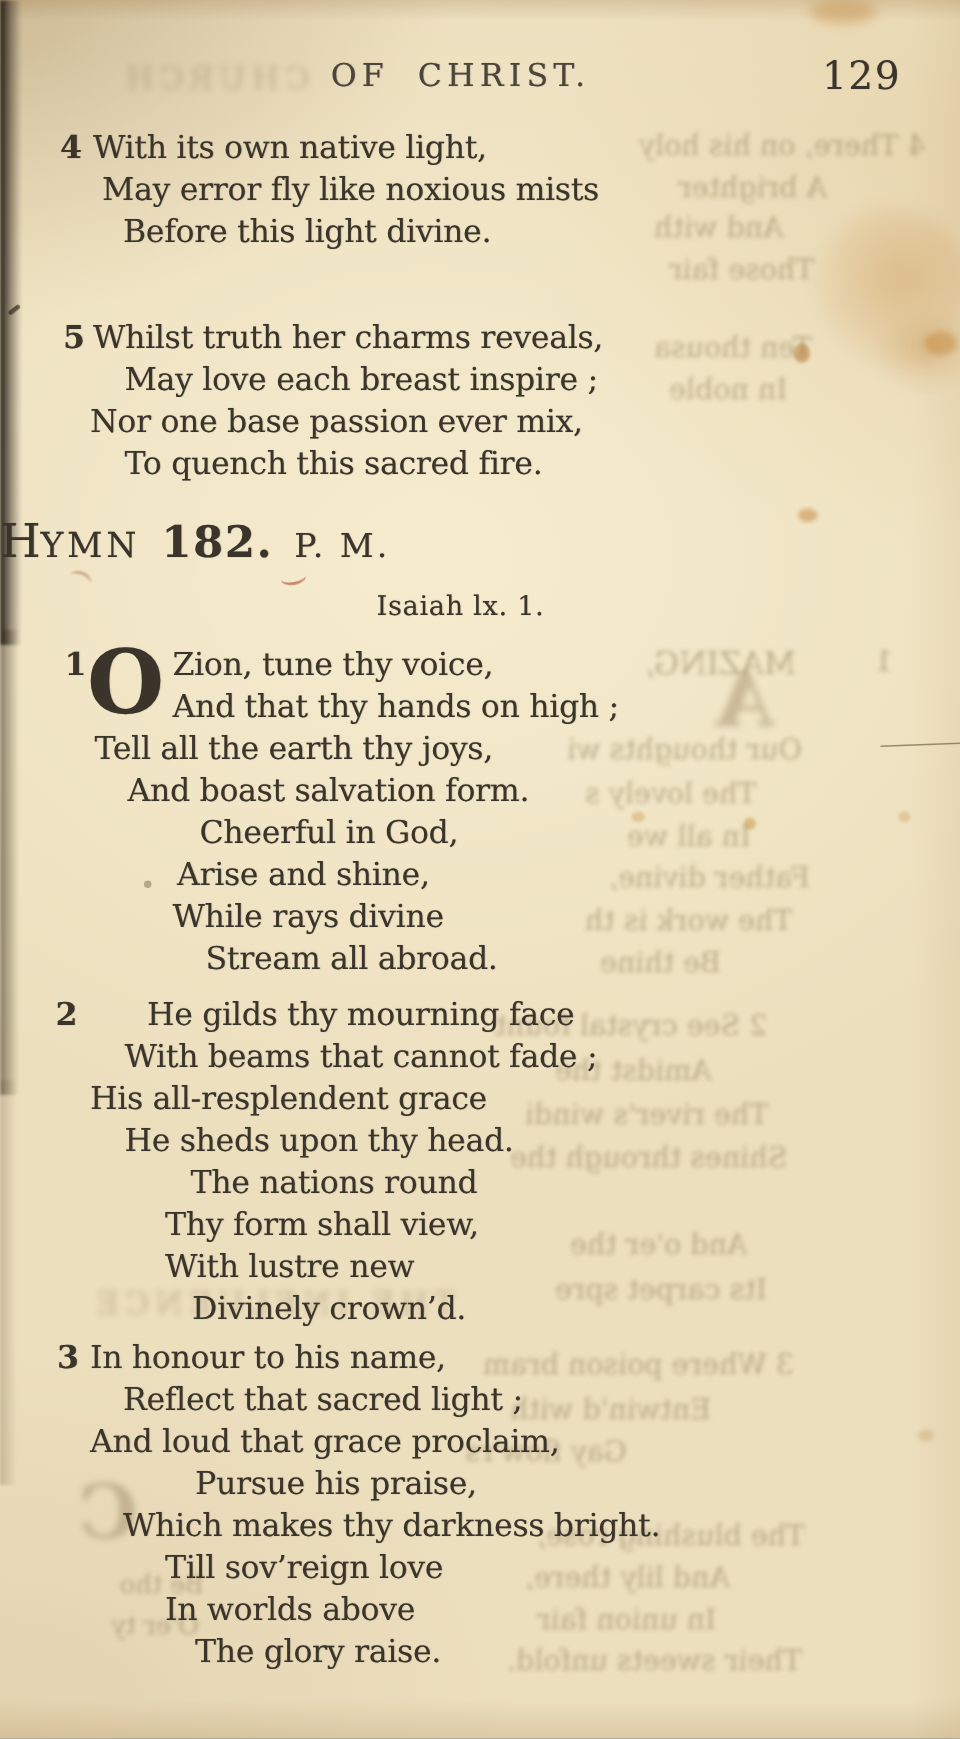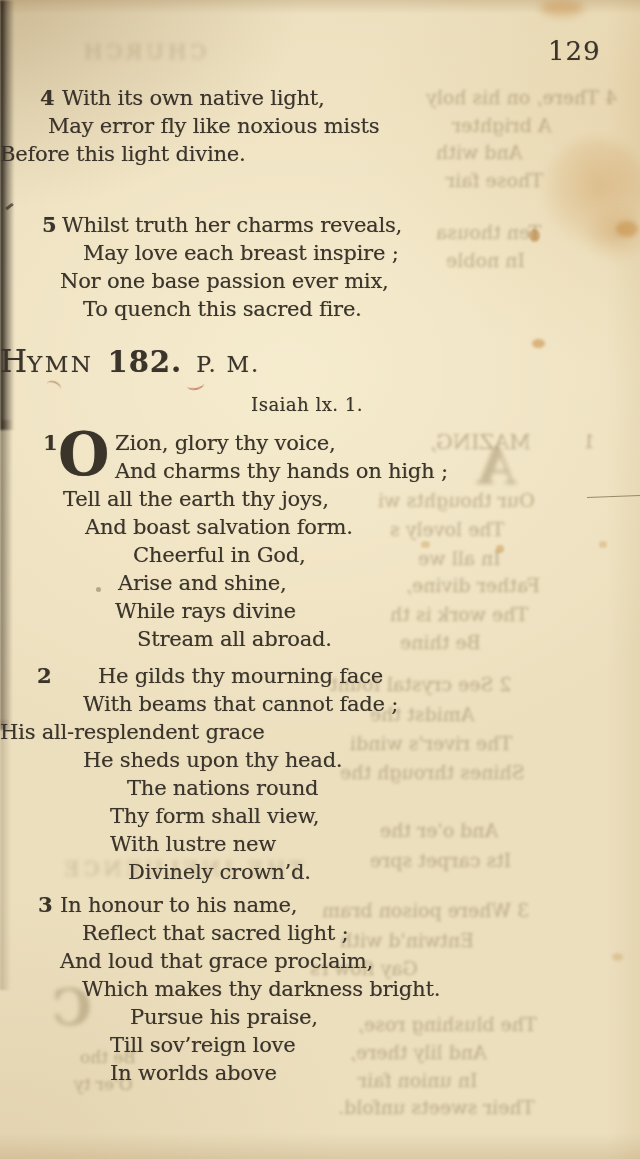--- a/index.html
+++ b/index.html
@@ -124,74 +124,76 @@
   <div class="scratch"></div>
 
   <div class="gutter">
     <div class="seg1"></div>
       <div class="seg2"></div>
       <div class="seg3"></div>
   </div>
 
   <div class="content">
 
+    <div class="running-head">OF CHRIST.</div>
     <div class="page-num">129</div>
 
     <section class="stanza" style="top:84px">
       <span class="vnum" style="left:40px">4</span>
       <div class="line" style="margin-left:62px">With its own native light,</div>
-      <div class="line" style="margin-left:48px">May error fly like noxious mists</div>
-      <div class="line" style="">Before this light divine.</div>
+      <div class="line" style="margin-left:68px">May error fly like noxious mists</div>
+      <div class="line" style="margin-left:82px">Before this light divine.</div>
     </section>
 
     <section class="stanza" style="top:211px">
       <span class="vnum" style="left:42px">5</span>
       <div class="line" style="margin-left:62px">Whilst truth her charms reveals,</div>
       <div class="line" style="margin-left:83px">May love each breast inspire ;</div>
       <div class="line" style="margin-left:60px">Nor one base passion ever mix,</div>
       <div class="line" style="margin-left:83px">To quench this sacred fire.</div>
     </section>
 
     <div class="hymn-title">
       <span class="t-h">H</span><span class="t-ymn">YMN</span>
       <span class="t-num">182.</span>
       <span class="t-meter">P. M.</span>
     </div>
     <div class="scripture">Isaiah lx. 1.</div>
 
     <section class="stanza" style="top:429px">
       <span class="vnum" style="left:43px">1</span>
       <span class="dropcap">O</span>
-      <div class="line" style="margin-left:115px">Zion, glory thy voice,</div>
-      <div class="line" style="margin-left:115px">And charms thy hands on high ;</div>
+      <div class="line" style="margin-left:115px">Zion, tune thy voice,</div>
+      <div class="line" style="margin-left:115px">And that thy hands on high ;</div>
       <div class="line" style="margin-left:63px">Tell all the earth thy joys,</div>
       <div class="line" style="margin-left:85px">And boast salvation form.</div>
       <div class="line" style="margin-left:133px">Cheerful in God,</div>
       <div class="line" style="margin-left:118px">Arise and shine,</div>
       <div class="line" style="margin-left:115px">While rays divine</div>
       <div class="line" style="margin-left:137px">Stream all abroad.</div>
     </section>
 
     <section class="stanza" style="top:662px">
       <span class="vnum" style="left:37px">2</span>
       <div class="line" style="margin-left:98px">He gilds thy mourning face</div>
       <div class="line" style="margin-left:83px">With beams that cannot fade ;</div>
-      <div class="line" style="">His all-resplendent grace</div>
+      <div class="line" style="margin-left:60px">His all-resplendent grace</div>
       <div class="line" style="margin-left:83px">He sheds upon thy head.</div>
       <div class="line" style="margin-left:127px">The nations round</div>
       <div class="line" style="margin-left:110px">Thy form shall view,</div>
       <div class="line" style="margin-left:110px">With lustre new</div>
       <div class="line" style="margin-left:128px">Divinely crown’d.</div>
     </section>
 
     <section class="stanza" style="top:891px">
       <span class="vnum" style="left:38px">3</span>
       <div class="line" style="margin-left:60px">In honour to his name,</div>
       <div class="line" style="margin-left:82px">Reflect that sacred light ;</div>
       <div class="line" style="margin-left:60px">And loud that grace proclaim,</div>
+      <div class="line" style="margin-left:130px">Pursue his praise,</div>
       <div class="line" style="margin-left:82px">Which makes thy darkness bright.</div>
-      <div class="line" style="margin-left:130px">Pursue his praise,</div>
       <div class="line" style="margin-left:110px">Till sov’reign love</div>
       <div class="line" style="margin-left:110px">In worlds above</div>
+      <div class="line" style="margin-left:130px">The glory raise.</div>
     </section>
 
   </div>
 </div>
 
 </body></html>

